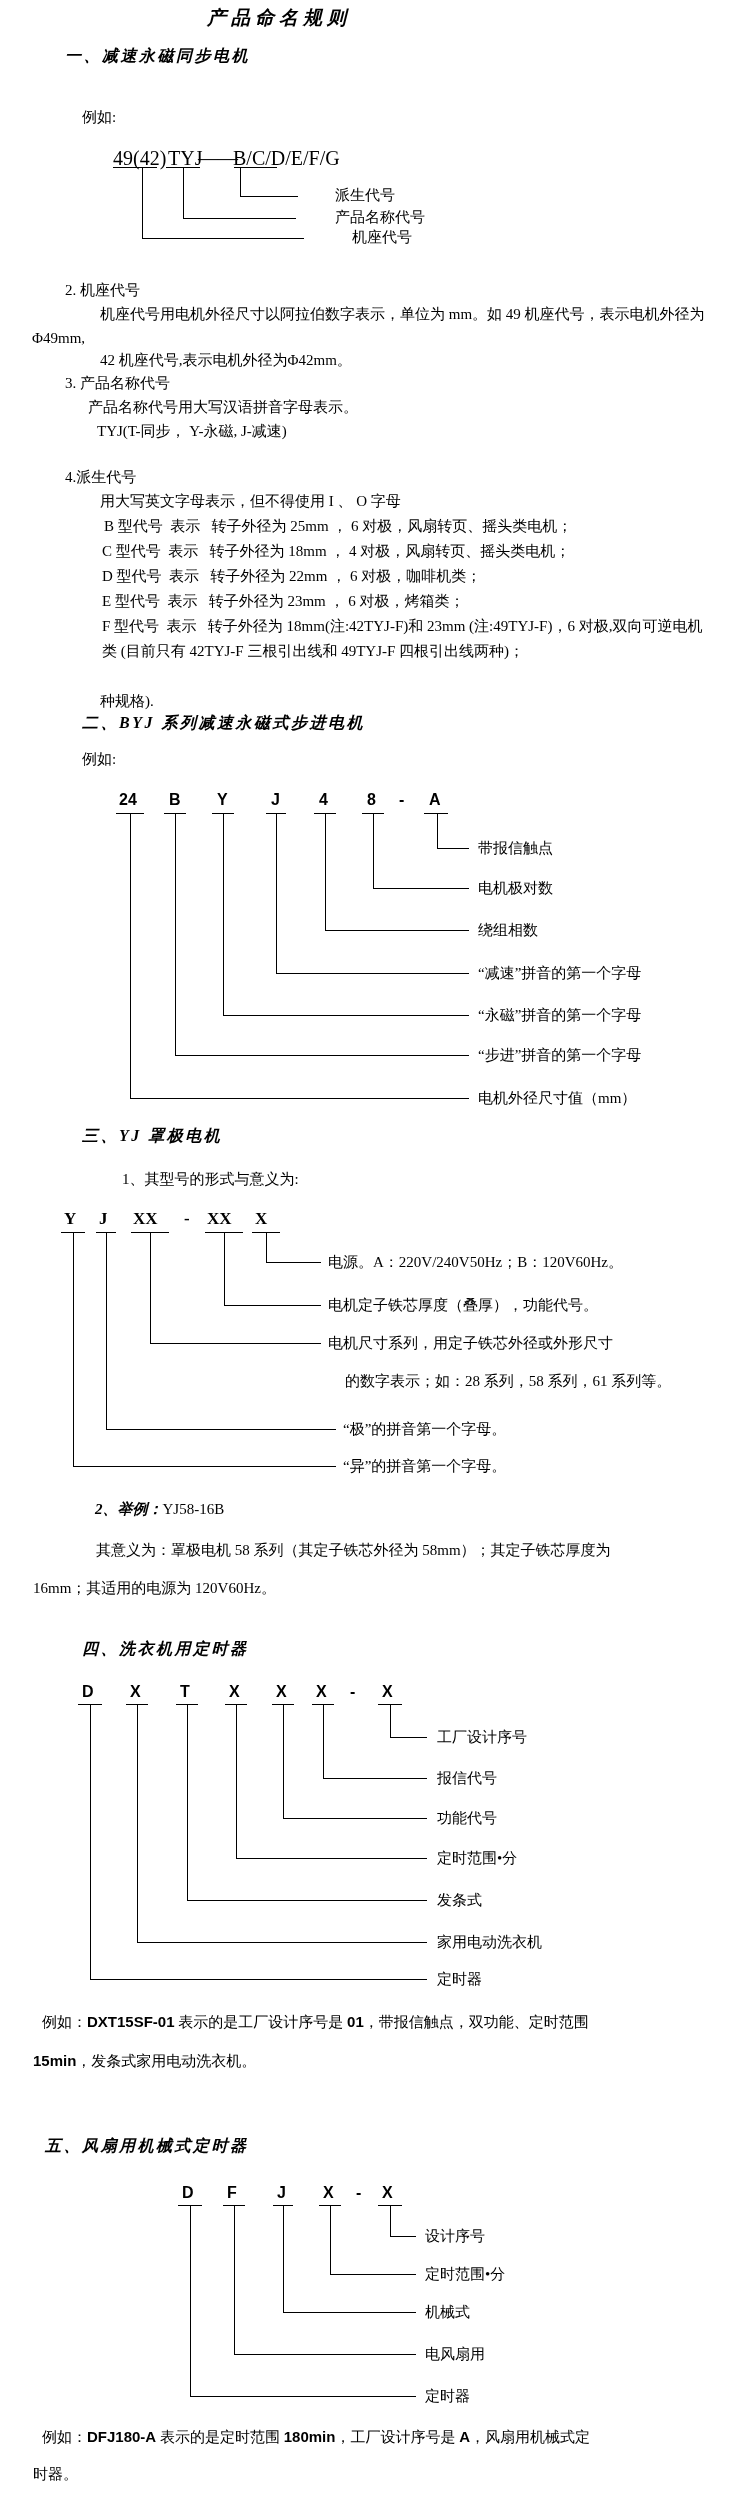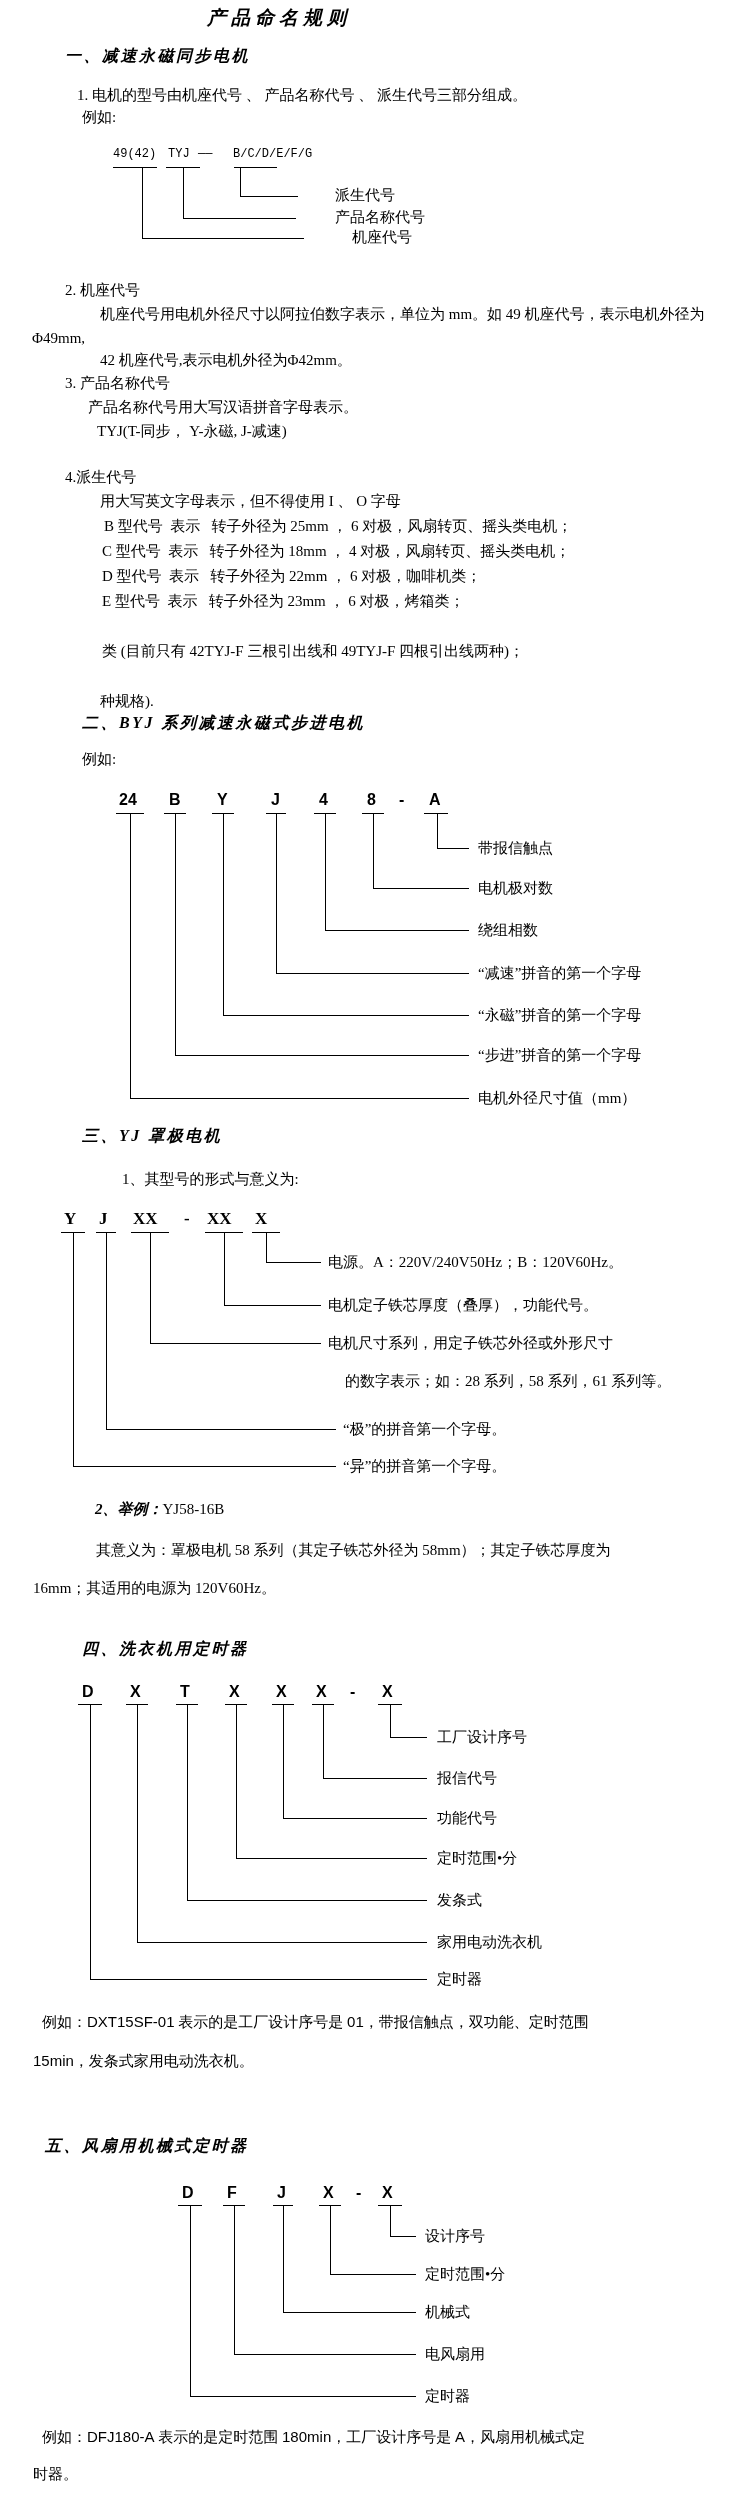--- a/index.html
+++ b/index.html
@@ -4,35 +4,34 @@
 <style>
   html,body{margin:0;padding:0;background:#fff;}
   .page{position:relative;width:706px;height:2493px;background:#fff;color:#000;
         font-family:"Liberation Serif",serif;font-size:15px;overflow:hidden;}
   .t{position:absolute;white-space:pre;line-height:1.3;}
   .title{font-size:19px;font-weight:bold;font-style:italic;letter-spacing:5px;}
   .h{font-size:16px;font-weight:bold;font-style:italic;letter-spacing:2.5px;}
   .ul{position:absolute;border-top:1px solid #000;height:0;}
   .conn{position:absolute;border-left:1px solid #000;border-bottom:1px solid #000;}
   .dlabel{position:absolute;white-space:pre;font-size:15px;}
-  .code-serif{position:absolute;font-family:Liberation Mono, monospace;font-size:12px;white-space:pre;}
+  .code-serif{position:absolute;font-family:Liberation Serif, serif;font-size:20px;white-space:pre;}
   .code-bold-sans{position:absolute;font-family:"Liberation Sans",sans-serif;font-weight:bold;font-size:16px;white-space:pre;}
   .code-bold-serif{position:absolute;font-family:"Liberation Serif",serif;font-weight:bold;font-size:17px;white-space:pre;}
-  .bs{font-family:"Liberation Sans",sans-serif;font-weight:normal;}
+  .bs{font-family:"Liberation Sans",sans-serif;font-weight:bold;}
   .script{font-weight:bold;font-style:italic;}
 </style>
 </head>
 <body>
 
 <div class="page">
 
   <div class="t title" style="left:207px;top:6px">产品命名规则</div>
 
   <div class="t h" style="left:65px;top:46px">一、减速永磁同步电机</div>
-  <div class="t" style="left:77px;top:86px">1. 电机的型号由机座代号 、 产品名称代号 、 派生代号三部分组成。</div>
   <div class="t" style="left:82px;top:108px">例如:</div>
 
   <div>
     <span class="code-serif" style="left:113px;top:147px">49(42)</span>
     <span class="code-serif" style="left:168px;top:147px">TYJ</span>
     <span class="code-serif" style="left:198px;top:147px">——</span>
     <span class="code-serif" style="left:233px;top:147px">B/C/D/E/F/G</span>
     <div class="ul" style="left:113px;top:167px;width:44px"></div>
     <div class="ul" style="left:166px;top:167px;width:34px"></div>
     <div class="ul" style="left:234px;top:167px;width:43px"></div>
@@ -50,20 +49,21 @@
   <div class="t" style="left:100px;top:351px">42 机座代号,表示电机外径为Φ42mm。</div>
   <div class="t" style="left:65px;top:374px">3. 产品名称代号</div>
   <div class="t" style="left:88px;top:398px">产品名称代号用大写汉语拼音字母表示。</div>
   <div class="t" style="left:97px;top:422px">TYJ(T-同步， Y-永磁, J-减速)</div>
   <div class="t" style="left:65px;top:468px">4.派生代号</div>
   <div class="t" style="left:100px;top:492px">用大写英文字母表示，但不得使用 I 、 O 字母</div>
   <div class="t" style="left:104px;top:517px">B 型代号  表示   转子外径为 25mm ， 6 对极，风扇转页、摇头类电机；</div>
   <div class="t" style="left:102px;top:542px">C 型代号  表示   转子外径为 18mm ， 4 对极，风扇转页、摇头类电机；</div>
   <div class="t" style="left:102px;top:567px">D 型代号  表示   转子外径为 22mm ， 6 对极，咖啡机类；</div>
   <div class="t" style="left:102px;top:592px">E 型代号  表示   转子外径为 23mm ， 6 对极，烤箱类；</div>
+  <div class="t" style="left:102px;top:617px">F 型代号  表示   转子外径为 18mm(注:42TYJ-F)和 23mm (注:49TYJ-F)，6 对极,双向可逆电机</div>
   <div class="t" style="left:102px;top:642px">类 (目前只有 42TYJ-F 三根引出线和 49TYJ-F 四根引出线两种)；</div>
   <div class="t" style="left:100px;top:692px">种规格).</div>
 
   <div class="t h" style="left:82px;top:713px">二、BYJ 系列减速永磁式步进电机</div>
   <div class="t" style="left:82px;top:750px">例如:</div>
 
   <div>
     <span class="code-bold-sans" style="left:119px;top:791px">24</span>
     <span class="code-bold-sans" style="left:169px;top:791px">B</span>
     <span class="code-bold-sans" style="left:217px;top:791px">Y</span>

